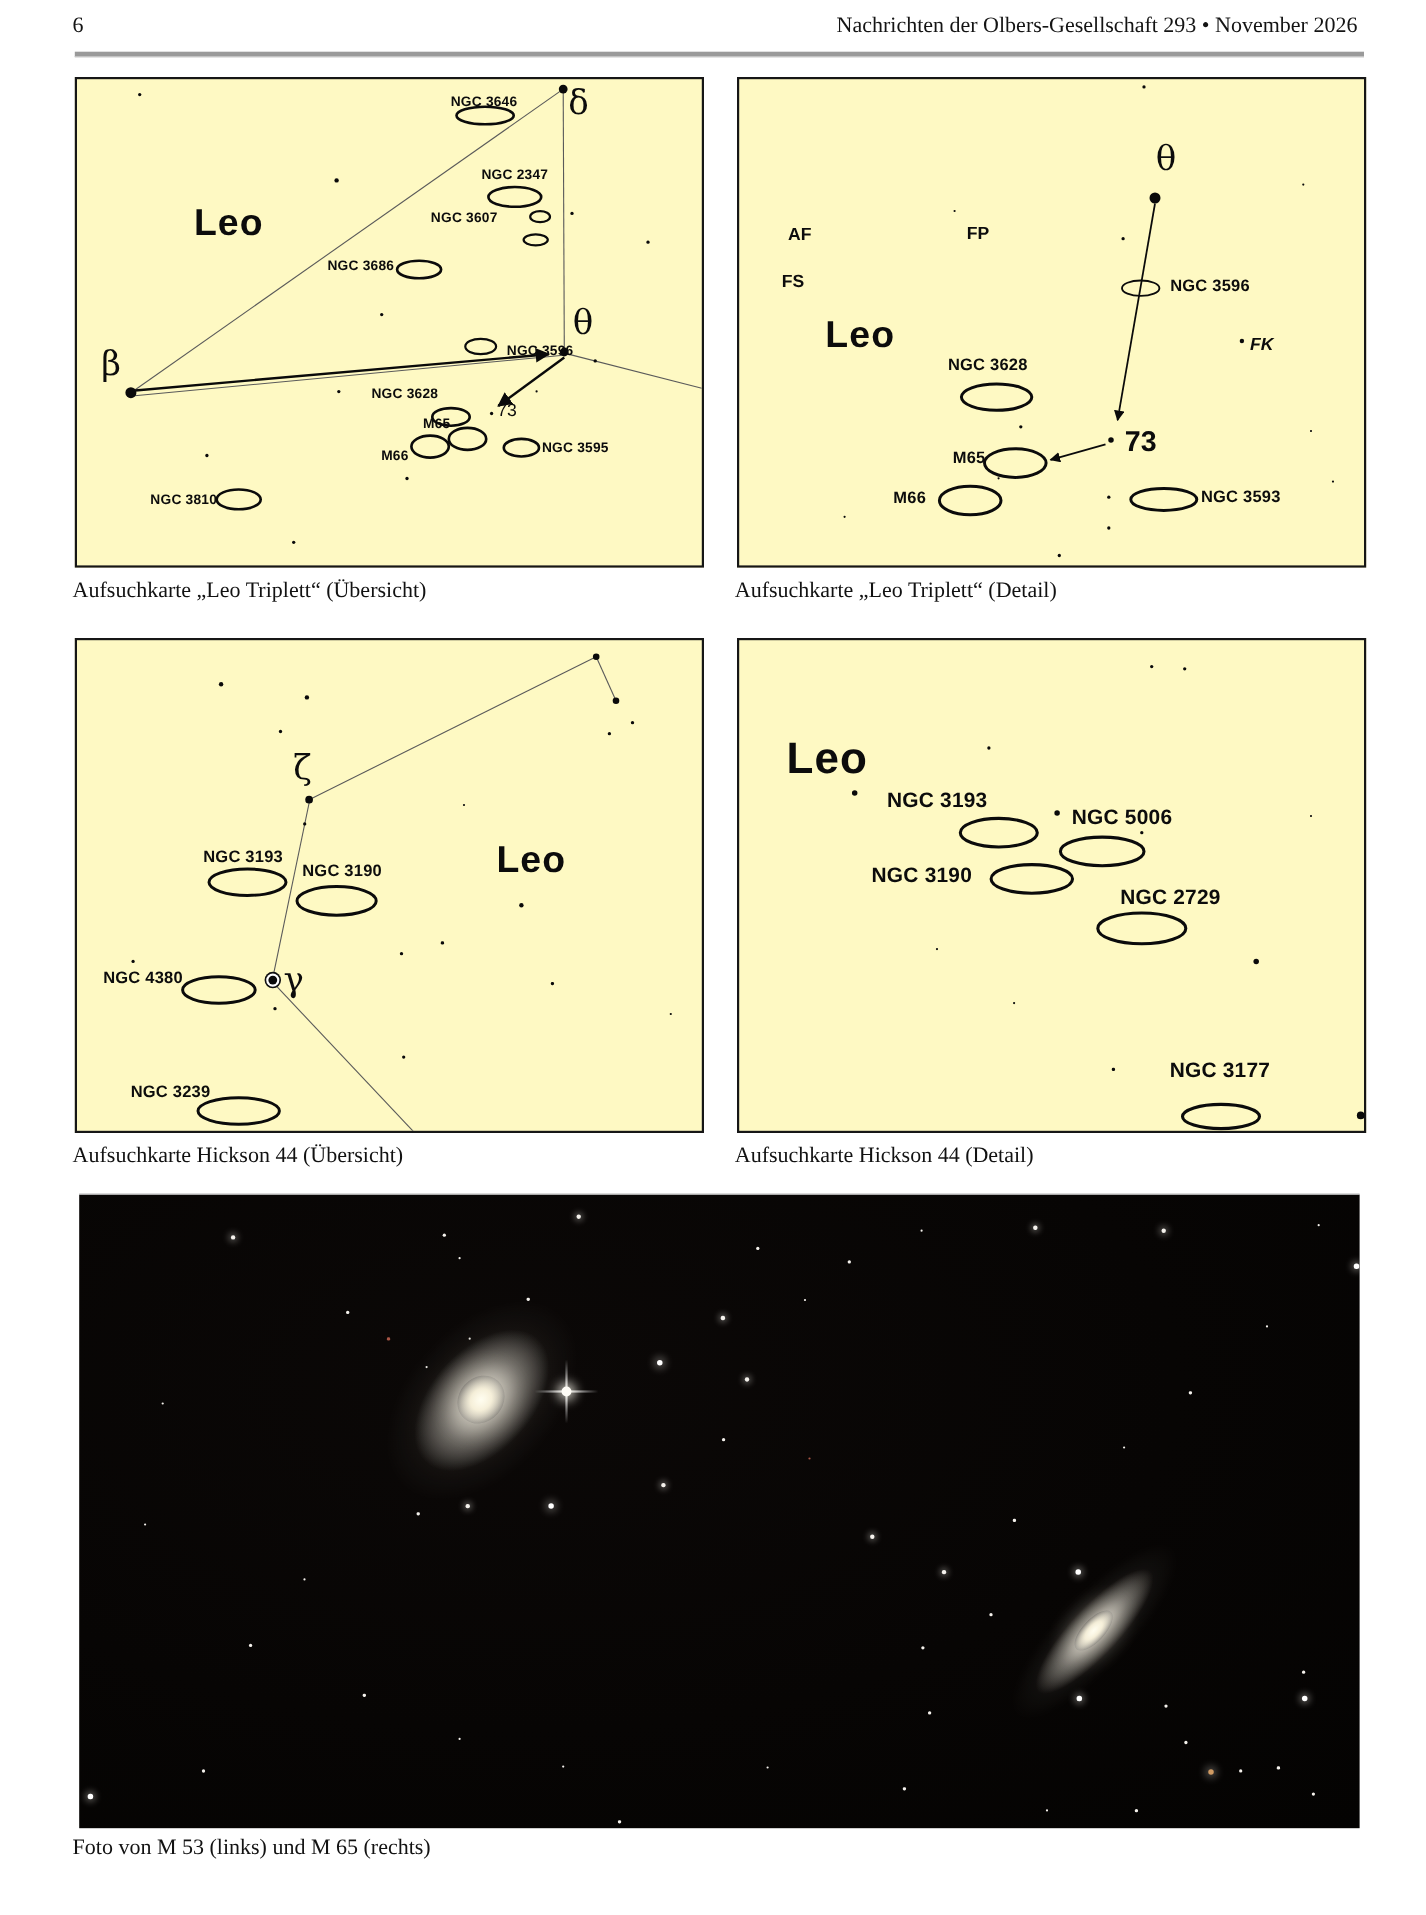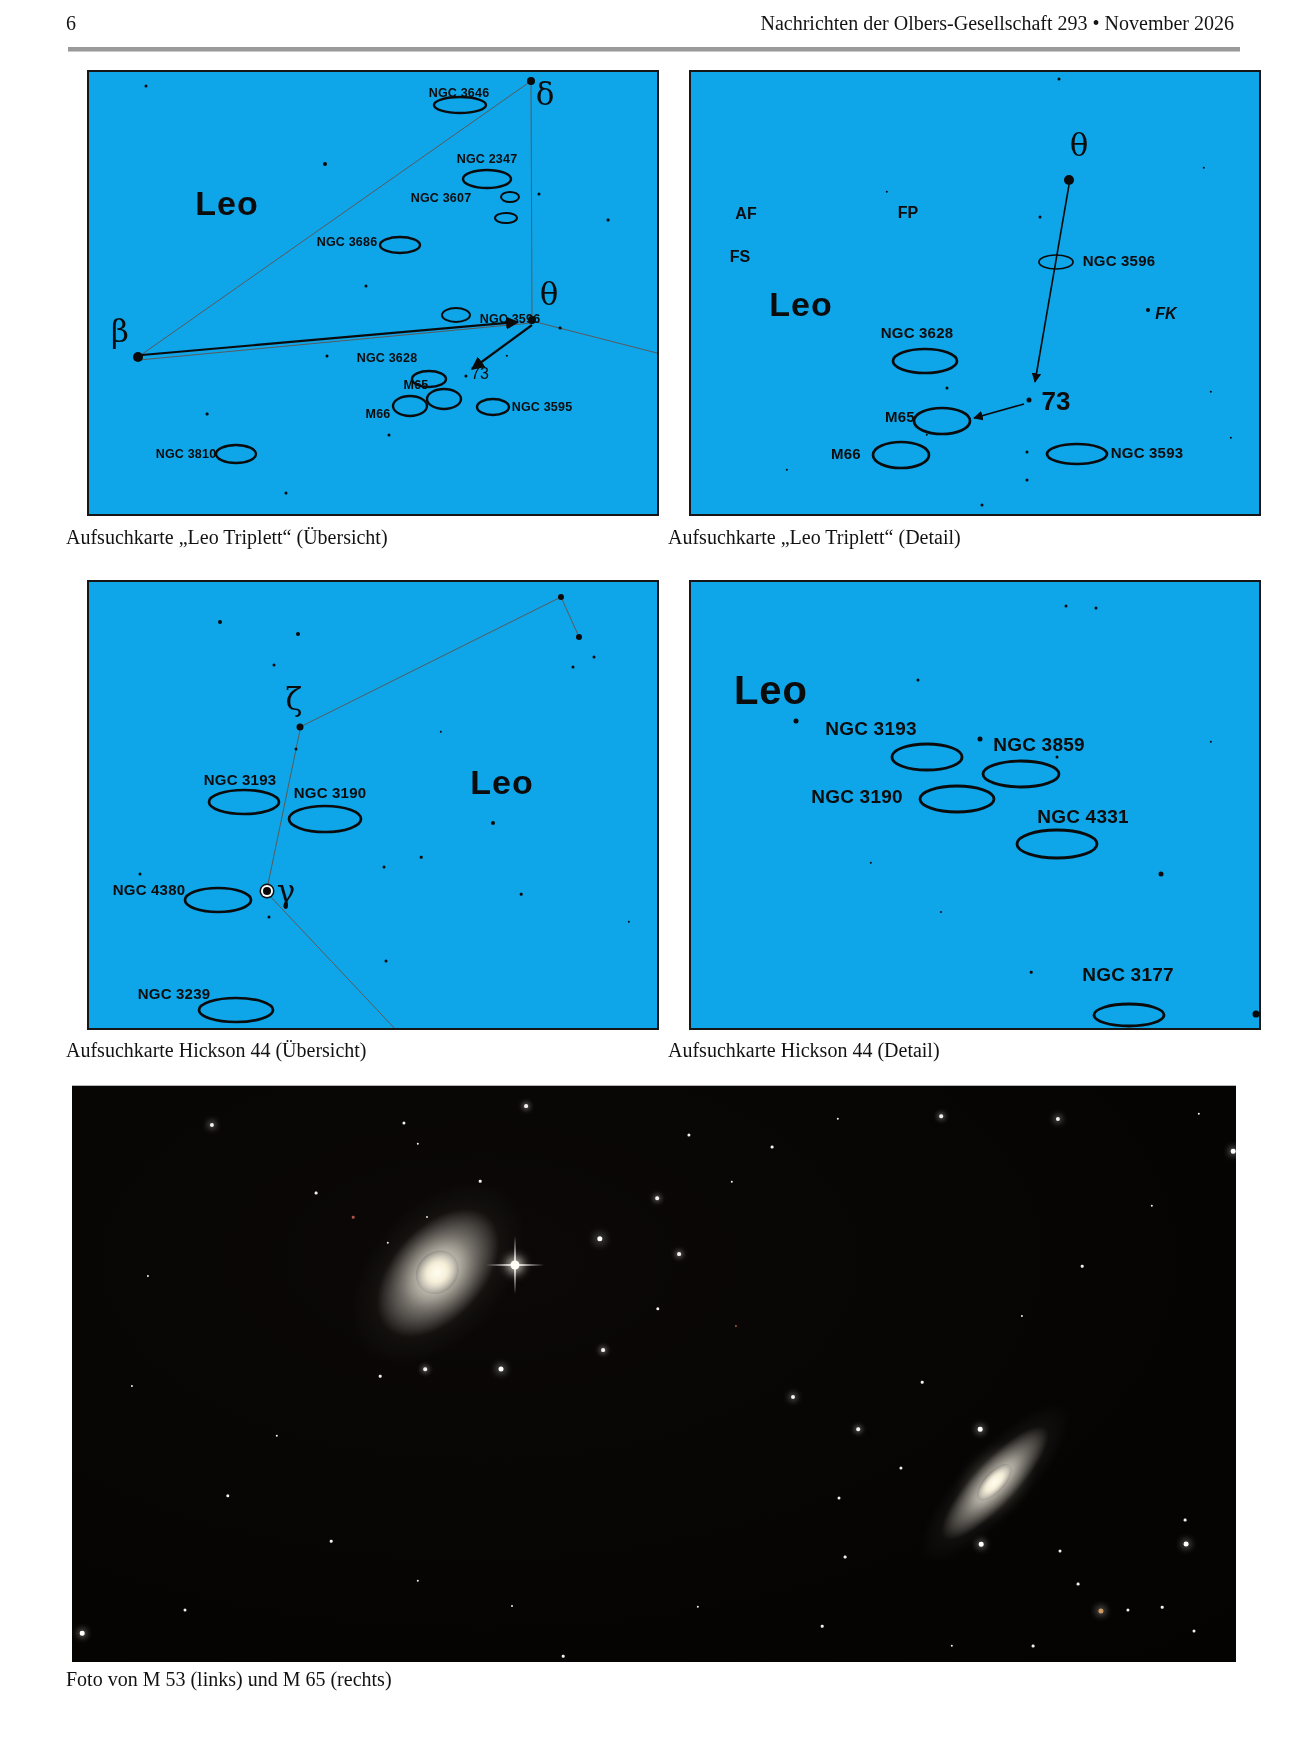--- a/index.html
+++ b/index.html
@@ -14,21 +14,21 @@
   }
   .hdr-title{
     position:absolute;right:62px;top:12px;
     font-family:"Liberation Serif",serif;font-size:20px;color:#141414;white-space:nowrap;
   }
   .hdr-rule{
     position:absolute;left:68px;top:47px;width:1172px;height:4px;
     background:#9a9a9a;border-bottom:1px solid #c8c8c8;
   }
   .panel{
-    position:absolute;background:#0ea5e9;border:2px solid #161616;box-sizing:border-box;margin-left:19px;
+    position:absolute;background:#fef9c3;border:2px solid #161616;box-sizing:border-box;
   }
   .panel svg{position:absolute;left:0;top:0;}
   .cap{
     position:absolute;font-family:"Liberation Serif",serif;font-size:20px;color:#121212;white-space:nowrap;
   }
   .t{position:absolute;transform:translate(-50%,-50%);white-space:nowrap;color:#0c0c0c;line-height:1;}
   .t-ngc{font-size:12.5px;font-weight:bold;letter-spacing:.2px;}
   .t-ngc-md{font-size:15px;font-weight:bold;letter-spacing:.2px;}
   .t-ngc-lg{font-size:19px;font-weight:bold;letter-spacing:.2px;}
   .t-big{font-size:34px;font-weight:bold;letter-spacing:1px;}
@@ -236,23 +236,23 @@
       <div class="dot" style="left: 405px; top: 26px; width: 3px; height: 3px;"></div>
       <div class="dot" style="left: 227px; top: 98px; width: 3px; height: 3px;"></div>
       <div class="dot" style="left: 470px; top: 292px; width: 5px; height: 5px;"></div>
       <div class="dot" style="left: 565px; top: 432px; width: 7px; height: 7px;"></div>
       <div class="dot" style="left: 180px; top: 281px; width: 2.4px; height: 2.4px;"></div>
       <div class="dot" style="left: 340px; top: 390px; width: 2.6px; height: 2.6px;"></div>
       <div class="dot" style="left: 250px; top: 330px; width: 2.2px; height: 2.2px;"></div>
       <div class="dot" style="left: 520px; top: 160px; width: 2.4px; height: 2.4px;"></div>
       <div class="t t-big-lg" style="left: 80px; top: 108px;">Leo</div>
       <div class="t t-ngc-lg" style="left: 180px; top: 146px;">NGC 3193</div>
-      <div class="t t-ngc-lg" style="left: 348px; top: 162px;">NGC 3859</div>
+      <div class="t t-ngc-lg" style="left: 348px; top: 162px;">NGC 5006</div>
       <div class="t t-ngc-lg" style="left: 166px; top: 214px;">NGC 3190</div>
-      <div class="t t-ngc-lg" style="left: 392px; top: 234px;">NGC 4331</div>
+      <div class="t t-ngc-lg" style="left: 392px; top: 234px;">NGC 2729</div>
       <div class="t t-ngc-lg" style="left: 437px; top: 392px;">NGC 3177</div>
     </div>
   <div class="cap" style="left:66px;top:1039px;">Aufsuchkarte Hickson 44 (Übersicht)</div>
   <div class="cap" style="left:668px;top:1039px;">Aufsuchkarte Hickson 44 (Detail)</div>
 
   <div class="photo">
       <div class="pstar" style="left: 332px; top: 37px; width: 3.2px; height: 3.2px; background: rgb(244, 241, 236);"></div>
       <div class="pstar" style="left: 454px; top: 20px; width: 3.8px; height: 3.8px; background: rgb(244, 241, 236); box-shadow: rgba(255, 253, 245, 0.35) 0px 0px 5.7px 1.9px;"></div>
       <div class="pstar" style="left: 346px; top: 58px; width: 2.4px; height: 2.4px; background: rgb(244, 241, 236);"></div>
       <div class="pstar" style="left: 140px; top: 39px; width: 4.2px; height: 4.2px; background: rgb(244, 241, 236); box-shadow: rgba(255, 253, 245, 0.35) 0px 0px 6.3px 2.1px;"></div>

